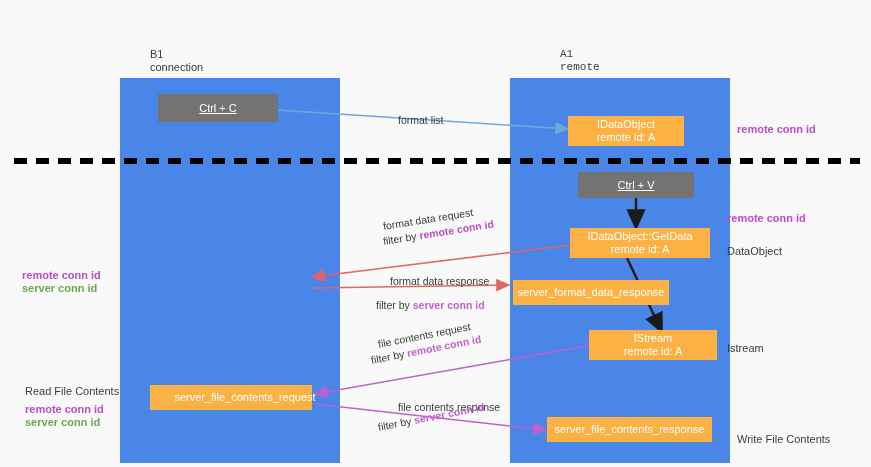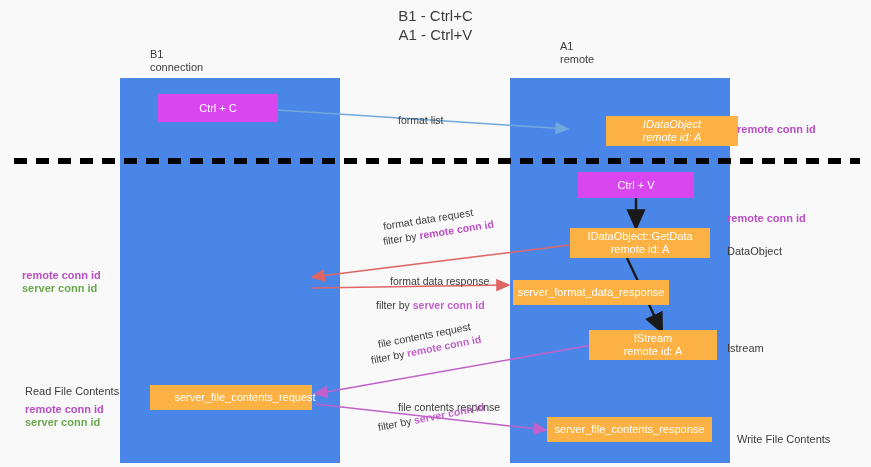--- a/index.html
+++ b/index.html
@@ -18,28 +18,28 @@
 
   .title{
     position:absolute;left:0;top:6px;width:871px;text-align:center;
     font-size:15px;line-height:19px;color:#3c3c3c;white-space:pre-line;
   }
   .colhead{
     position:absolute;font-size:11px;line-height:13px;
     color:#3c3c3c;white-space:pre-line;
   }
   .colhead-b1{left:150px;top:48px;width:140px;}
-  .colhead-a1{left:560px;top:40px;width:140px;}
+  .colhead-a1{left:560px;top:48px;width:140px;font-family:Liberation Mono, monospace;}
 
   .box{
     position:absolute;display:flex;align-items:center;justify-content:center;
     text-align:center;color:#ffffff;font-size:11px;line-height:13px;
     white-space:pre-line;box-sizing:border-box;padding:2px 4px;
   }
-  .green{background:#d946ef;}
+  .green{background:#737373;text-decoration:underline;}
   .orange{background:#fbb143;}
 
   .side{
     position:absolute;font-size:11px;line-height:14px;white-space:pre-line;
   }
   .side-dark{color:#3c3c3c;}
   .purple{color:#b94fc4;font-weight:bold;}
   .green-t{color:#6aa84f;font-weight:bold;}
 
   .edgelabel{
@@ -50,22 +50,20 @@
   .k.purple{color:#b94fc4;}
   .k.pink{color:#c061cb;}
   .rot-up{transform:rotate(-9deg);transform-origin:left center;}
   .rot-up2{transform:rotate(-11deg);transform-origin:left center;}
 </style>
 </head>
 <body>
 
 <div id="stage">
 
-  <div class="title">B1 - Ctrl+C
-A1 - Ctrl+V</div>
 
   <div class="lane lane-b1"></div>
   <div class="lane lane-a1"></div>
 
   <div class="colhead colhead-b1">B1
 connection</div>
   <div class="colhead colhead-a1">A1
 remote</div>
 
   <svg class="layer">
@@ -96,21 +94,21 @@
 
     <line x1="312" y1="288" x2="509" y2="285" stroke="#e06666" stroke-width="1.6" marker-end="url(#ah-red)"></line>
 
     <line x1="592" y1="345" x2="315" y2="394" stroke="#c061cb" stroke-width="1.6" marker-end="url(#ah-pink)"></line>
 
     <line x1="315" y1="404" x2="546" y2="430" stroke="#c061cb" stroke-width="1.6" marker-end="url(#ah-pink)"></line>
   </svg>
 
   <div class="box green" style="left:158px;top:94px;width:120px;height:28px;">Ctrl + C</div>
 
-  <div class="box orange" style="left:606px;top:116px;width:132px;height:30px;font-style:italic;">IDataObject
+  <div class="box orange" style="left:568px;top:116px;width:116px;height:30px;">IDataObject
 remote id: A</div>
 
   <div class="box green" style="left:578px;top:172px;width:116px;height:26px;">Ctrl + V</div>
 
   <div class="box orange" style="left:570px;top:228px;width:140px;height:30px;">IDataObject::GetData
 remote id: A</div>
 
 
   <div class="box orange" style="left:513px;top:280px;width:156px;height:25px;">server_format_data_response</div>
 

